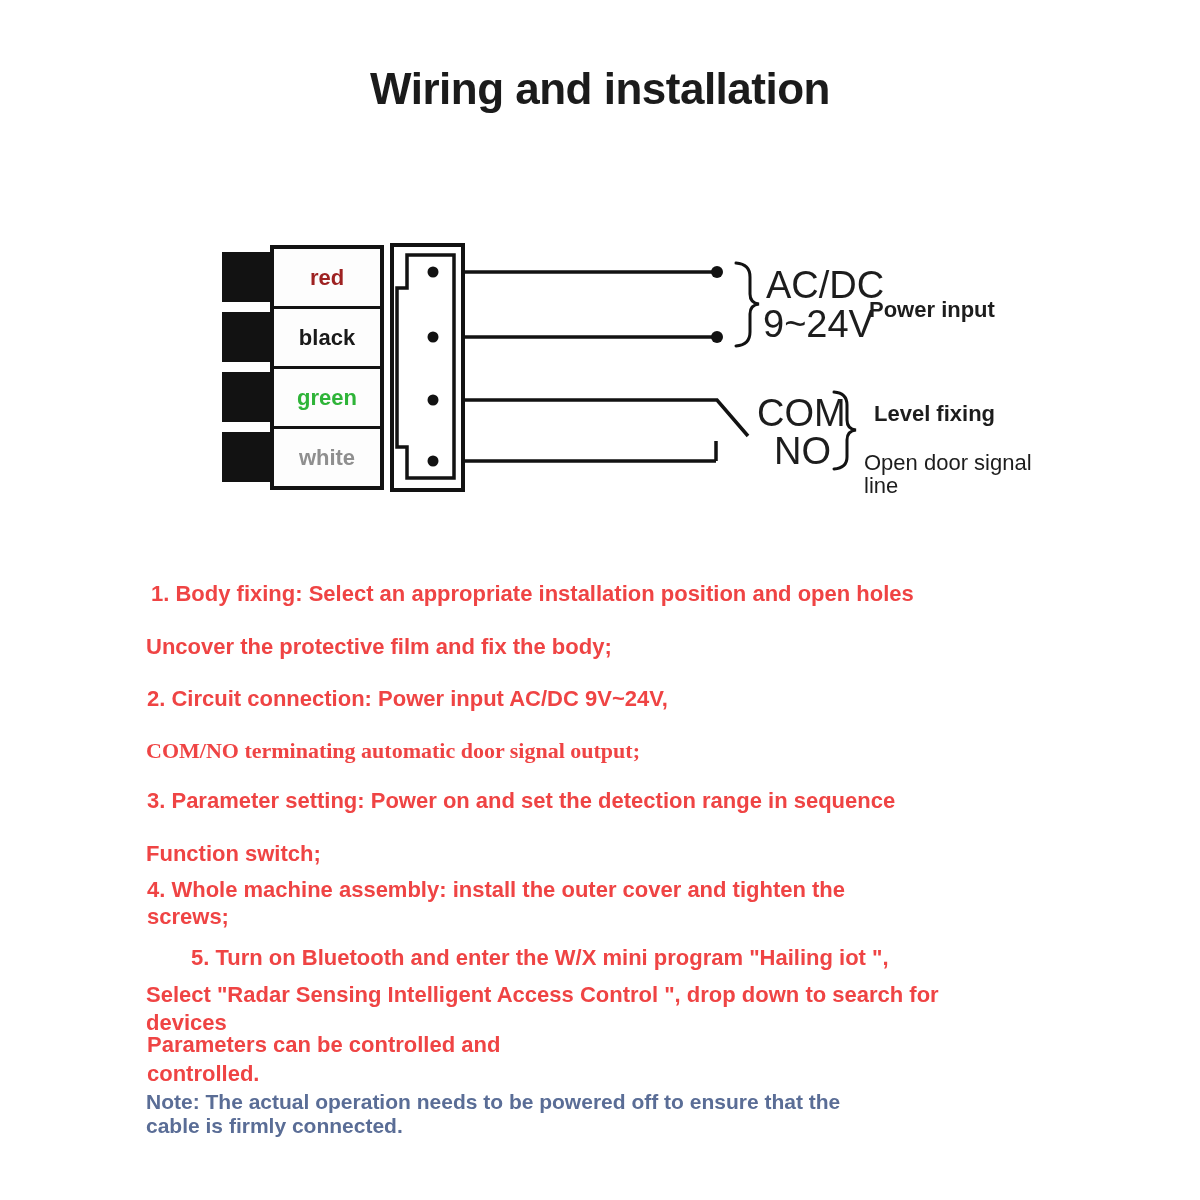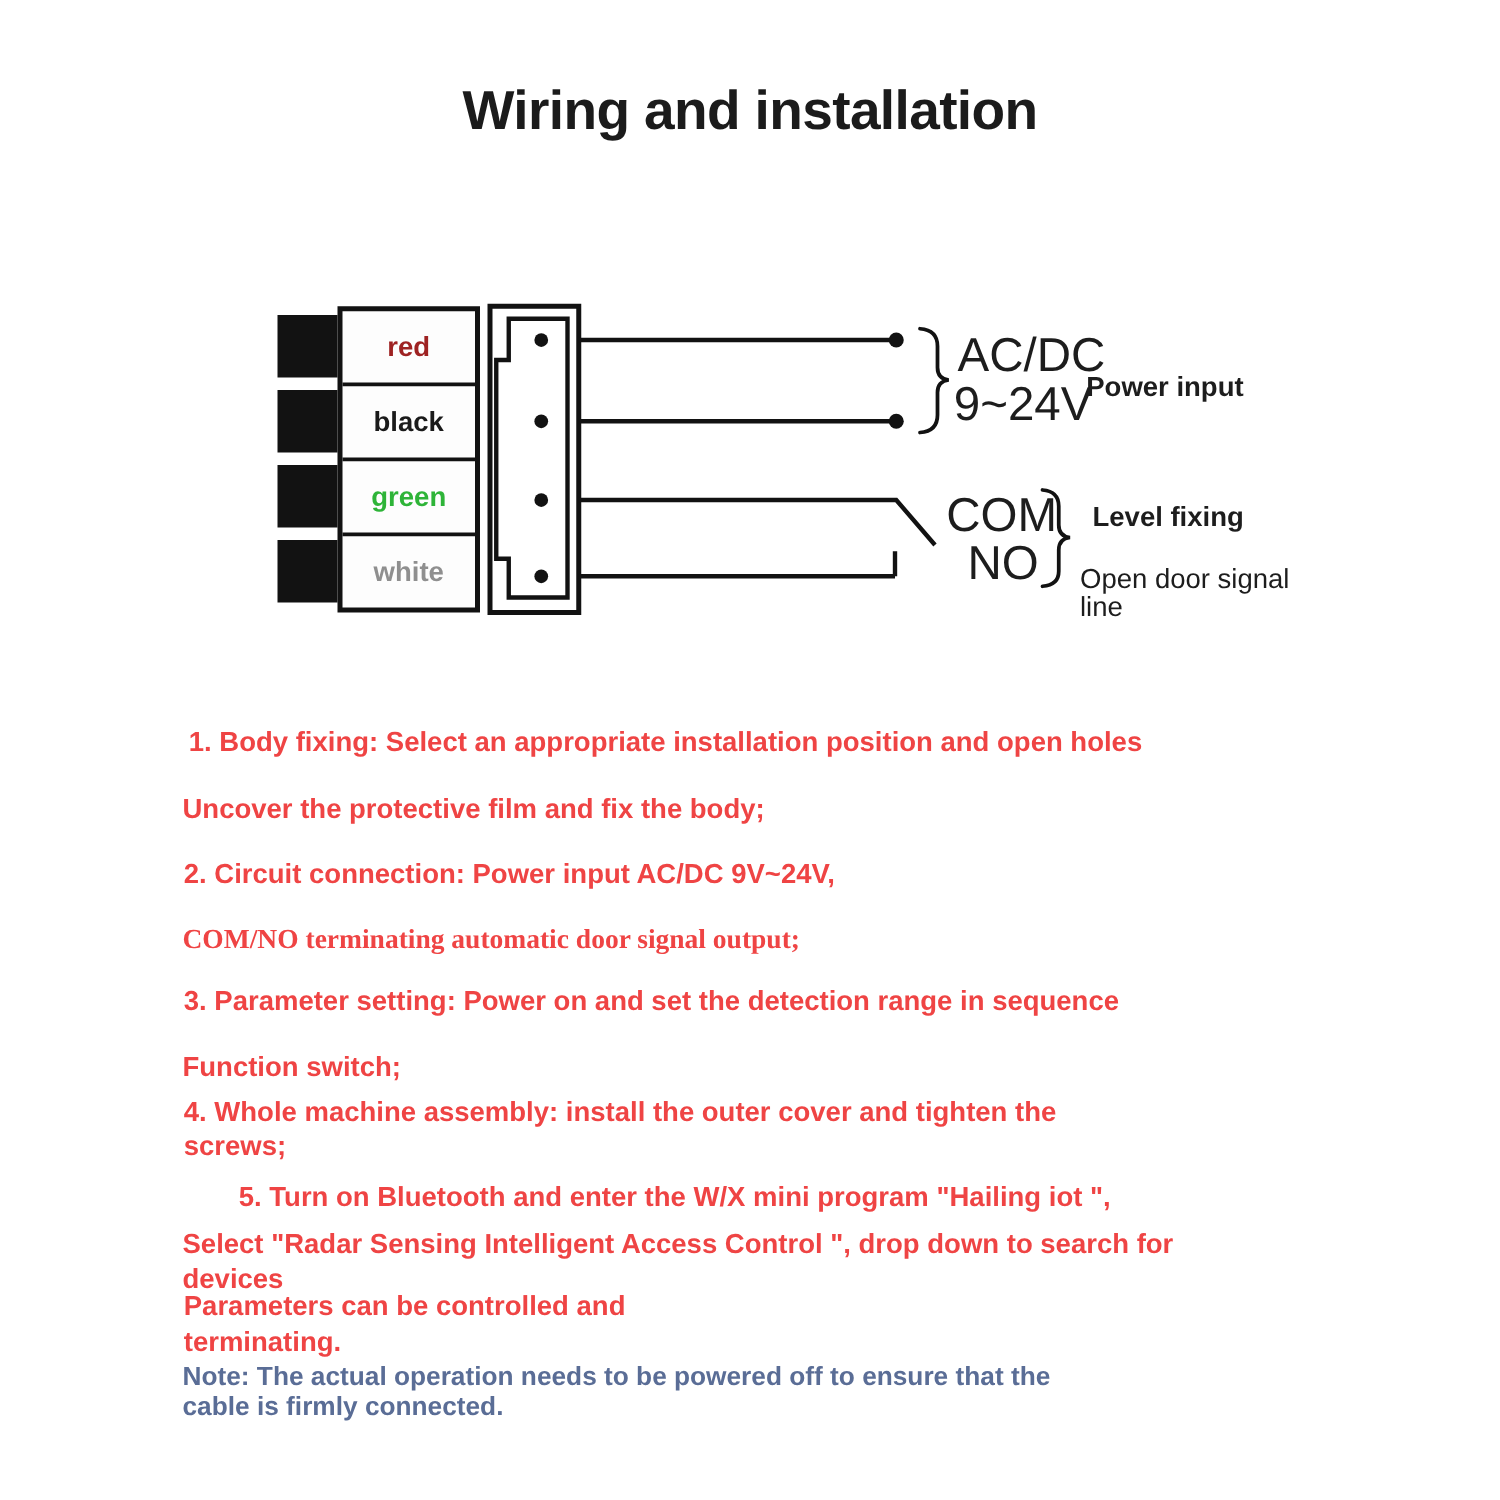--- a/index.html
+++ b/index.html
@@ -118,18 +118,18 @@
   <div class="il il2">2. Circuit connection: Power input AC/DC 9V~24V,</div>
   <div class="il il3">COM/NO terminating automatic door signal output;</div>
   <div class="il il4">3. Parameter setting: Power on and set the detection range in sequence</div>
   <div class="il il5">Function switch;</div>
   <div class="il il6">4. Whole machine assembly: install the outer cover and tighten the</div>
   <div class="il il7">screws;</div>
   <div class="il il8">5. Turn on Bluetooth and enter the W/X mini program "Hailing iot ",</div>
   <div class="il il9">Select "Radar Sensing Intelligent Access Control ", drop down to search for</div>
   <div class="il il10">devices</div>
   <div class="il il11">Parameters can be controlled and</div>
-  <div class="il il12">terminating.</div>
+  <div class="il il12">controlled.</div>
 
   <div class="note note0">Note: The actual operation needs to be powered off to ensure that the</div>
   <div class="note note1">cable is firmly connected.</div>
 
 </div>
 
 </body></html>

